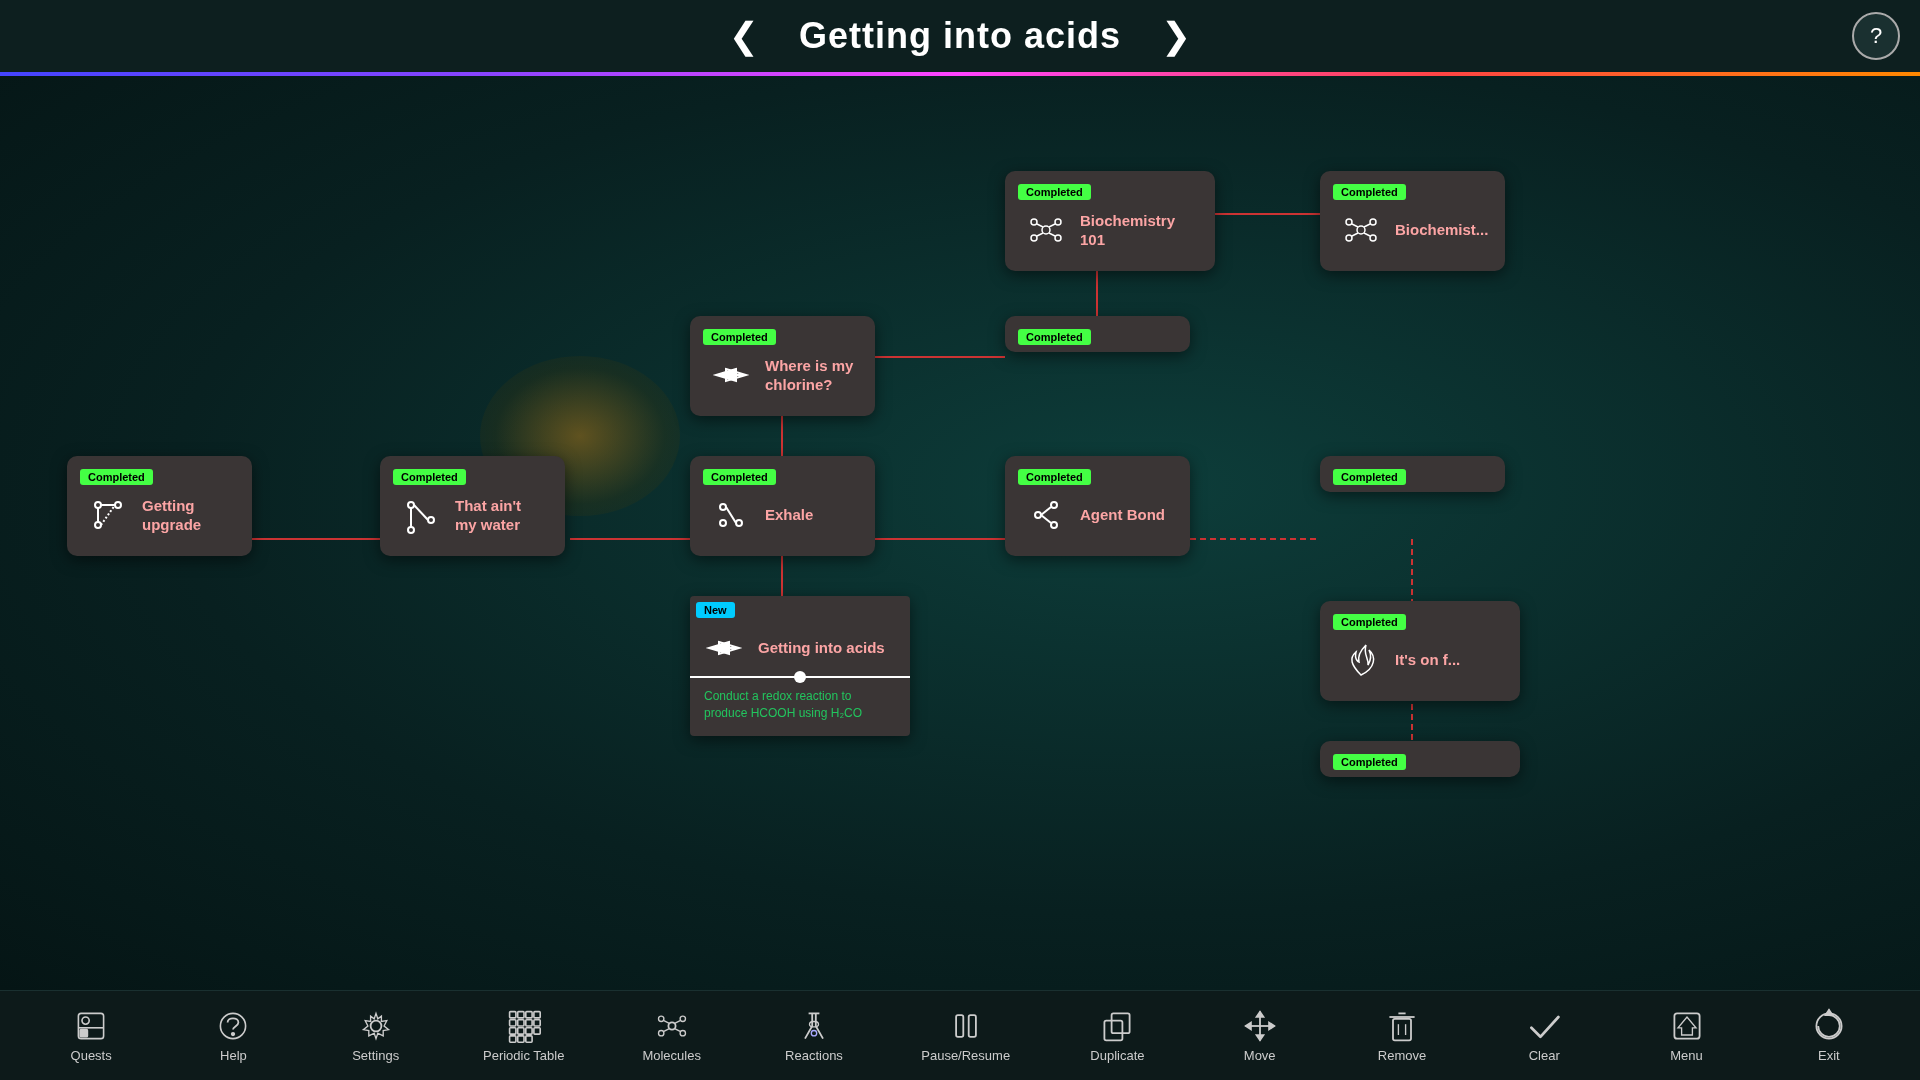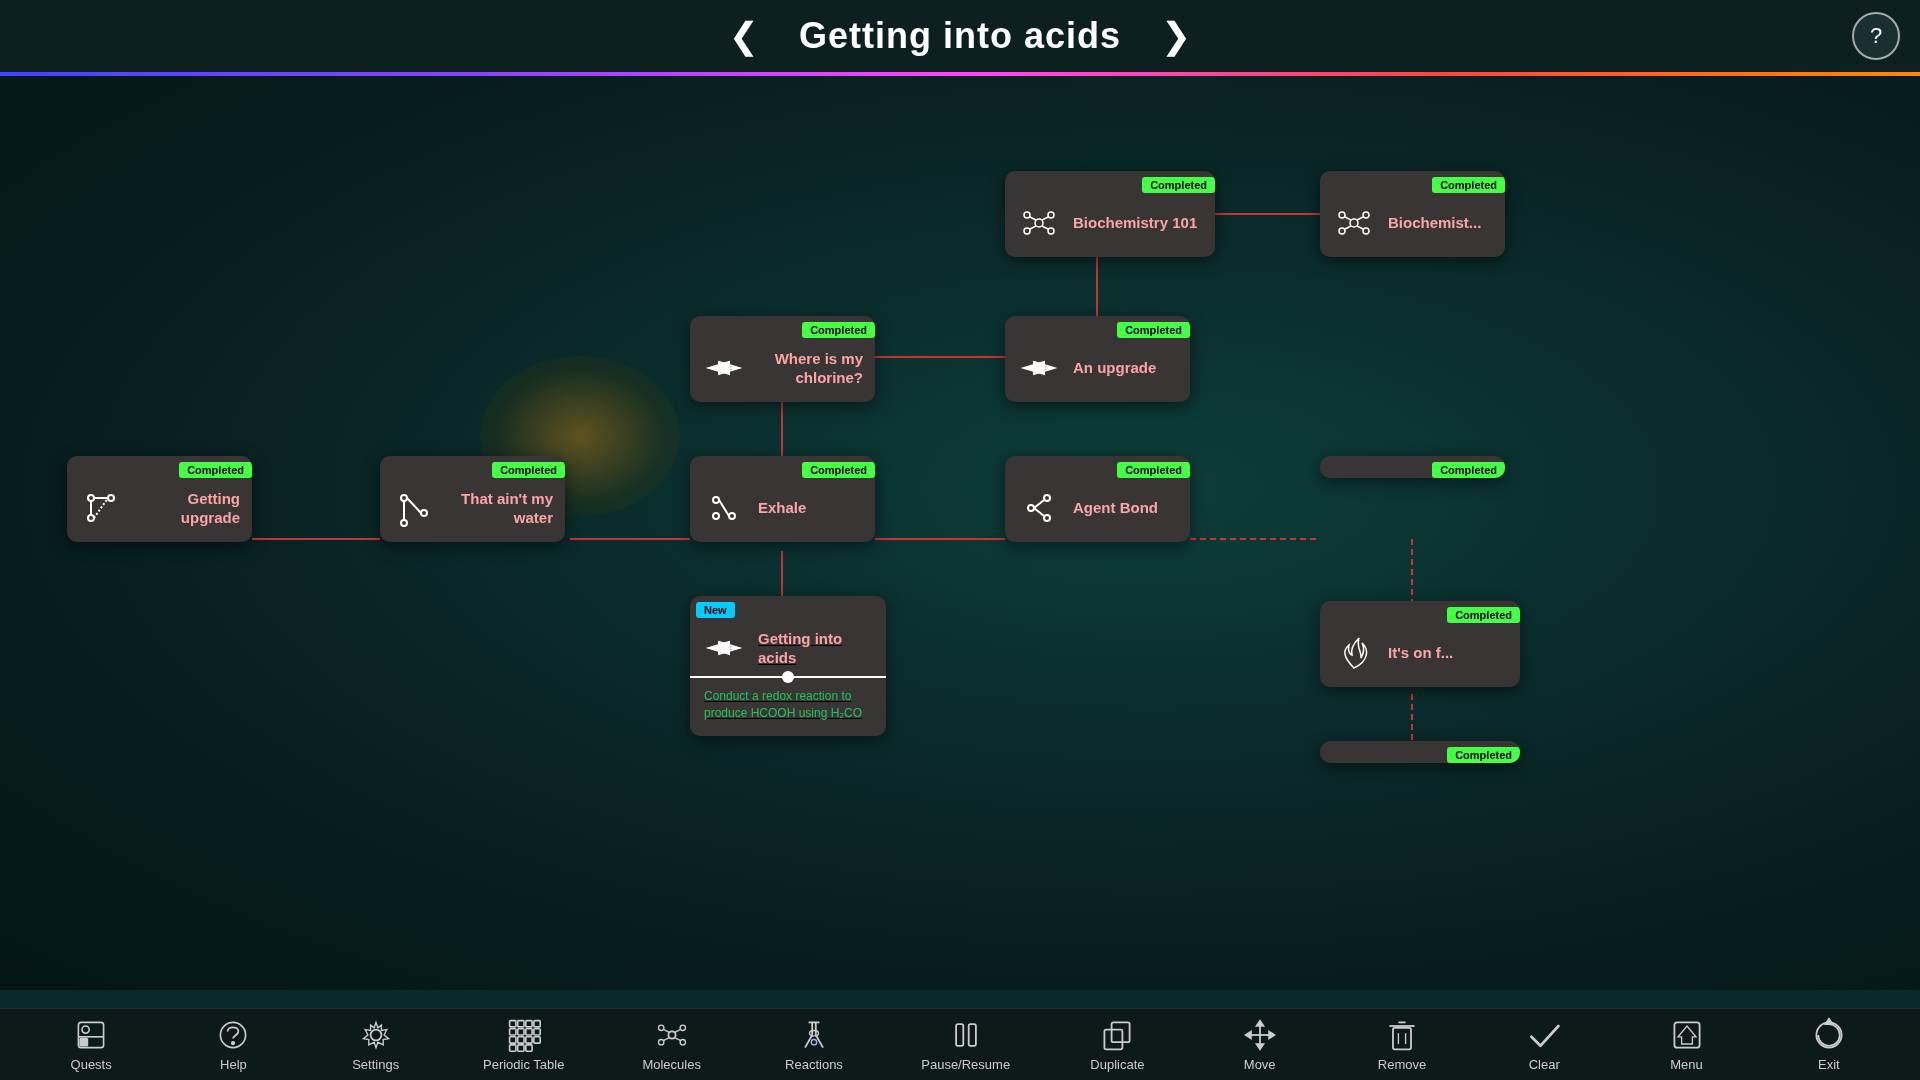--- a/index.html
+++ b/index.html
@@ -86,25 +86,24 @@
       height: 160px;
       background: radial-gradient(ellipse, rgba(180,120,20,0.5) 0%, rgba(80,60,0,0.2) 60%, transparent 100%);
       border-radius: 50%;
     }
 
     
     .quest-card {
       position: absolute;
       background: #3a3535;
       border-radius: 10px;
-      padding: 0;
+      padding: 7px;
       overflow: hidden;
       box-shadow: 0 4px 15px rgba(0,0,0,0.5);
       min-width: 185px;
-      text-align: right;
     }
     .quest-badge {
       display: inline-block;
       padding: 2px 8px;
       border-radius: 3px;
       font-size: 11px;
       font-weight: bold;
       color: #000;
       margin: 6px 0 0 6px;
     }
@@ -144,25 +143,24 @@
       left: 0;
       width: 100%;
       height: 100%;
       pointer-events: none;
     }
 
     
     .quest-card-expanded {
       position: absolute;
       background: #3a3535;
-      border-radius: 10px;
+      border-radius: 4px;
       overflow: hidden;
       box-shadow: 0 4px 15px rgba(0,0,0,0.5);
-      width: 196px;
-      text-decoration: underline;
+      width: 220px;
     }
     .divider-line {
       width: 100%;
       height: 2px;
       background: white;
       position: relative;
     }
     .divider-dot {
       position: absolute;
       top: -5px;
@@ -179,21 +177,21 @@
       padding: 10px 14px 14px 14px;
       line-height: 1.4;
     }
 
     
     .toolbar {
       position: absolute;
       bottom: 0;
       left: 0;
       right: 0;
-      height: 72px;
+      height: 90px;
       background: #0d1a1a;
       display: flex;
       align-items: center;
       justify-content: space-around;
       padding: 0 20px;
       border-top: 1px solid #1a3030;
     }
     .toolbar-item {
       display: flex;
       flex-direction: column;
@@ -315,31 +313,20 @@
           <line x1="15" y1="12" x2="25" y2="28" stroke="white"></line>
           <circle cx="12" cy="28" r="3" stroke="white" fill="none"></circle>
         </svg>
       </div>
       <span class="quest-title">Exhale</span>
     </div>
   </div>
 
   <div class="quest-card" style="left:1005px; top:240px; width:185px;">
     <div class="quest-badge badge-completed">Completed</div>
-    <div class="quest-content">
-      <div class="quest-icon">
-        <svg viewBox="0 0 40 40">
-          <line x1="5" y1="20" x2="15" y2="20" stroke="white" stroke-width="2"></line>
-          <polygon points="15,14 35,20 15,26" stroke="white" fill="none" stroke-width="2"></polygon>
-          <line x1="35" y1="20" x2="25" y2="20" stroke="white" stroke-width="2"></line>
-          <polygon points="25,14 5,20 25,26" stroke="white" fill="white" stroke-width="2"></polygon>
-        </svg>
-      </div>
-      <span class="quest-title">An upgrade</span>
-    </div>
   </div>
 
   <div class="quest-card" style="left:1005px; top:380px; width:185px;">
     <div class="quest-badge badge-completed">Completed</div>
     <div class="quest-content">
       <div class="quest-icon">
         <svg viewBox="0 0 40 40">
           <circle cx="12" cy="20" r="3" stroke="white" fill="none"></circle>
           <circle cx="28" cy="10" r="3" stroke="white" fill="none"></circle>
           <circle cx="28" cy="30" r="3" stroke="white" fill="none"></circle>

